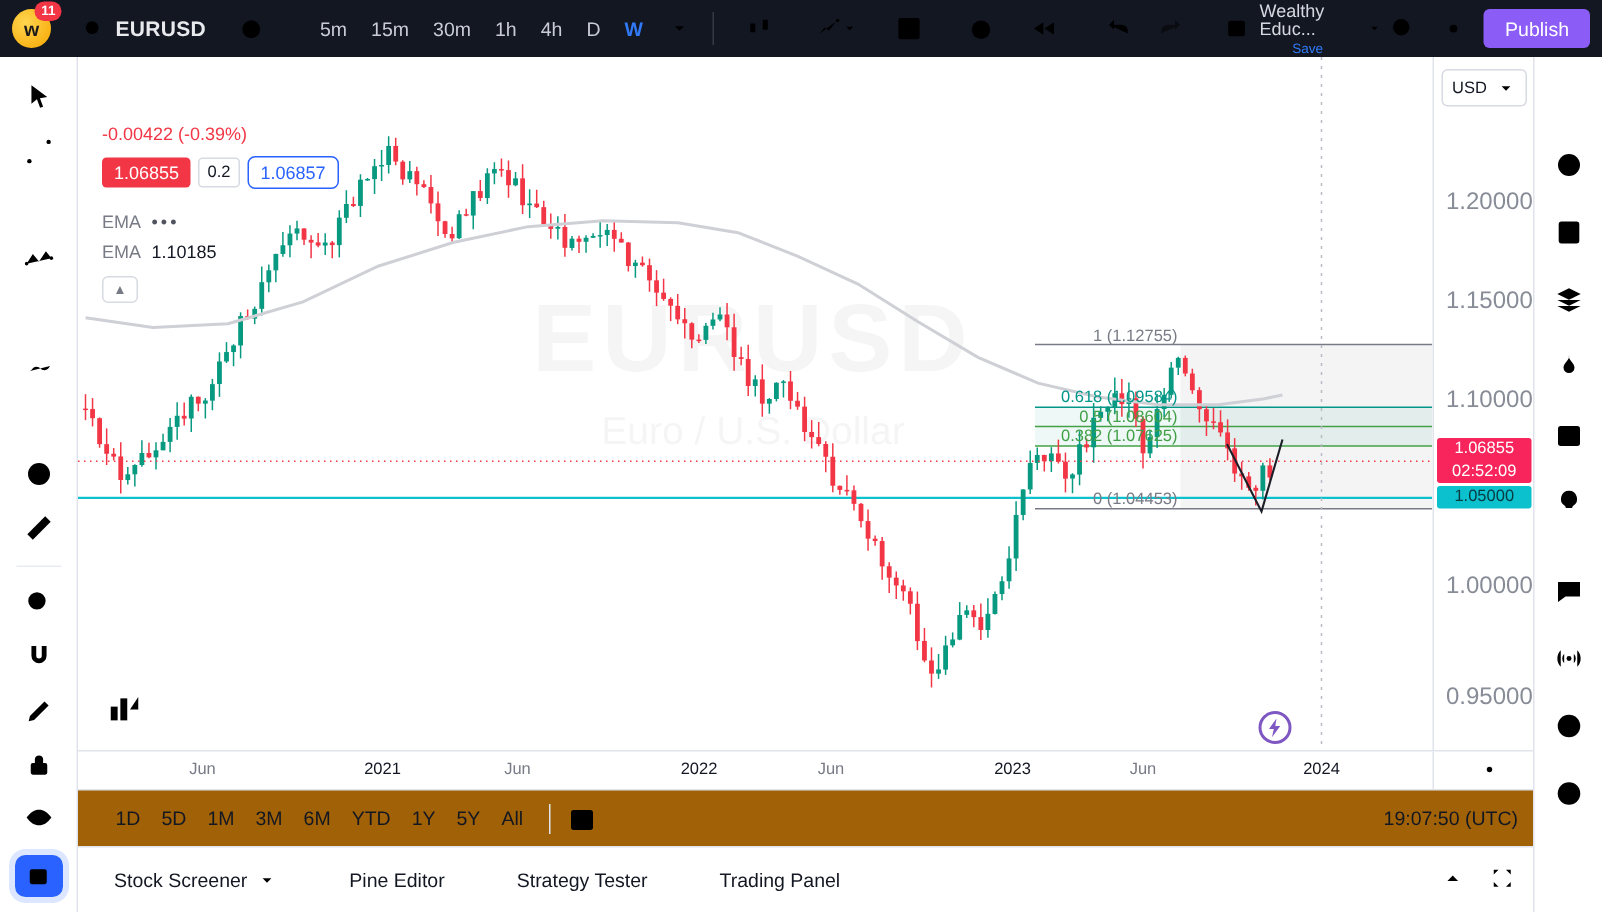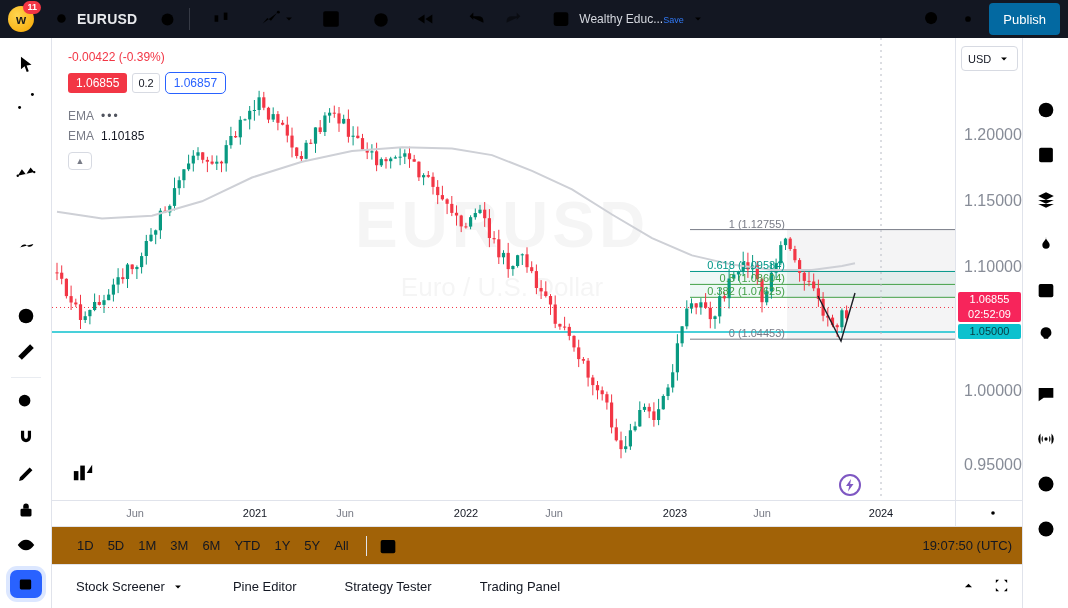--- a/index.html
+++ b/index.html
@@ -15,24 +15,24 @@
     display:flex;align-items:center;justify-content:center;color:#1b1b1b;font-weight:bold;font-size:13px;cursor:pointer;flex:none;}
   .avatar .badge{position:absolute;top:-5px;right:-7px;background:#f23645;color:#fff;font-size:9px;font-weight:bold;
     border-radius:8px;padding:1px 4px;line-height:11px;}
   .symbol{display:flex;align-items:center;gap:6px;margin-left:20px;cursor:pointer;}
   .symbol b{font-size:14px;color:#e8eaed;font-weight:bold;letter-spacing:.2px;}
   .tf-group{display:flex;align-items:center;margin-left:26px;gap:4px;}
   .tf{background:none;border:none;color:#c9ccd4;font-size:13px;padding:4px 6px;cursor:pointer;border-radius:3px;}
   .tf.active{color:#3179f5;font-weight:bold;}
   .sep{width:1px;height:22px;background:#363a45;margin:0 8px;flex:none;}
   .layout-group{display:flex;align-items:center;gap:7px;margin-left:22px;cursor:pointer;}
-  .layout-col{display:flex;flex-direction:row;line-height:12px;}
+  .layout-col{display:flex;flex-direction:column;align-items:center;line-height:12px;}
   .layout-name{font-size:12px;color:#d5d8df;}
   .save-lbl{font-size:9px;color:#3179f5;margin-top:1px;}
-  .publish{background:#0369a1;color:#fff;border:none;border-radius:4px;height:32px;padding:0 14px;
+  .publish{background:#8b5cf6;color:#fff;border:none;border-radius:4px;height:26px;padding:0 14px;
     font-size:13px;cursor:pointer;margin:0 8px 0 6px;}
   .dim{opacity:.45;}
 
   
   .left-rail{position:absolute;left:0;top:38px;width:52px;height:570px;background:#fff;border-right:1px solid #e0e3eb;
     display:flex;flex-direction:column;align-items:center;padding-top:16px;gap:13px;box-sizing:border-box;z-index:20;}
   .left-rail .tool{color:#40444f;cursor:pointer;height:23px;}
   .rail-div{width:30px;height:1px;background:#e9ecf1;margin:0;}
   .active-tool{margin-top:auto;margin-bottom:10px;width:32px;height:28px;background:#2962ff;border-radius:7px;
     display:flex;align-items:center;justify-content:center;color:#fff;cursor:pointer;box-shadow:0 0 0 4px #dce7ff;}
@@ -46,21 +46,21 @@
   #plot-svg{position:absolute;left:0;top:0;cursor:crosshair;}
 
   .watermark{position:absolute;left:140px;top:150px;width:620px;text-align:center;pointer-events:none;color:rgba(19,23,34,0.045);}
   .watermark .l1{font-size:64px;font-weight:bold;letter-spacing:4px;}
   .watermark .l2{font-size:26px;margin-top:10px;}
 
   .tv-mark{position:absolute;left:20px;top:423px;color:#b2b5be;cursor:pointer;}
 
   
   .legend{position:absolute;left:16px;top:12px;z-index:5;font-size:12px;}
-  .chg{color:#f23645;font-size:12px;margin-bottom:8px;}
+  .chg{color:#f23645;font-size:12px;margin-bottom:8px;margin-top:32px;}
   .quote-row{display:flex;align-items:center;gap:5px;margin-bottom:12px;}
   .bid{background:#f23645;color:#fff;padding:3px 8px;border-radius:3px;font-size:12px;}
   .spread{background:#fff;border:1px solid #d7dae2;color:#131722;padding:3px 5px;border-radius:3px;font-size:11px;}
   .ask{background:#fff;border:1px solid #2962ff;color:#2962ff;padding:3px 8px;border-radius:5px;font-size:12px;}
   .ema-row{display:flex;align-items:center;gap:7px;height:20px;color:#787b86;font-size:12px;cursor:pointer;}
   .ema-row .val{color:#131722;}
   .ema-row .dots{color:#50535e;letter-spacing:2px;}
   .collapse-btn{margin-top:6px;width:22px;height:16px;border:1px solid #d7dae2;border-radius:4px;background:#fff;
     display:flex;align-items:center;justify-content:center;color:#787b86;cursor:pointer;font-size:9px;}
 
@@ -292,20 +292,34 @@
       <svg class="i sm">
           <use href="#ic-search"></use>
         </svg>
       <b>EURUSD</b>
     </div>
     <button class="tb" style="margin-left:16px">
       <svg class="i sm">
           <use href="#ic-plus-circle"></use>
         </svg>
     </button>
+    <div class="tf-group">
+      <button class="tf">5m</button>
+      <button class="tf">15m</button>
+      <button class="tf">30m</button>
+      <button class="tf">1h</button>
+      <button class="tf">4h</button>
+      <button class="tf">D</button>
+      <button class="tf active">W</button>
+      <button class="tb">
+          <svg class="i xs">
+            <use href="#ic-chev-down"></use>
+          </svg>
+        </button>
+    </div>
     <div class="sep"></div>
     <button class="tb" style="margin-left:8px">
       <svg class="i">
           <use href="#ic-candles"></use>
         </svg>
     </button>
     <button class="tb" style="margin-left:20px">
       <svg class="i">
           <use href="#ic-indicator"></use>
         </svg>

